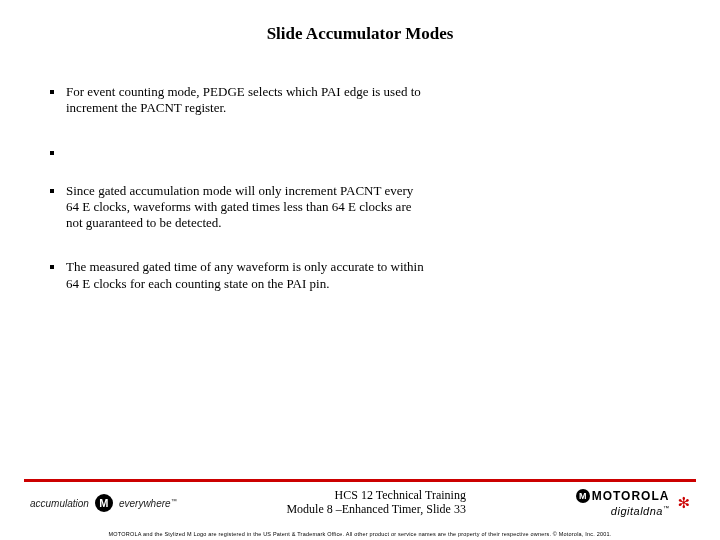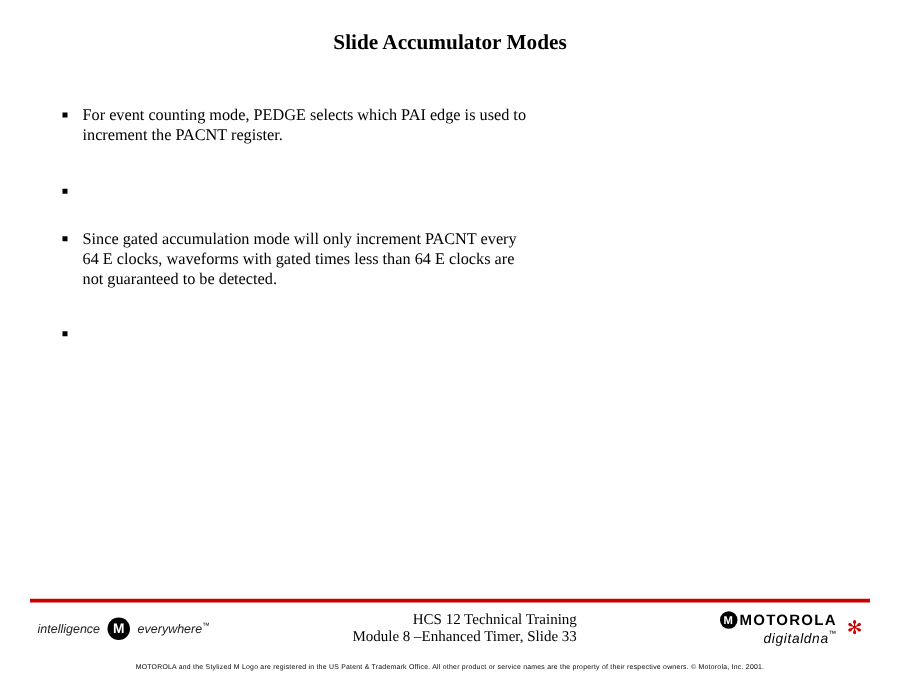--- a/index.html
+++ b/index.html
@@ -163,28 +163,29 @@
   </div>
   <div class="bullet">
     <div class="dot"></div>
   </div>
   <div class="bullet" style="margin-top:18px;">
     <div class="dot"></div>
     <div class="text">Since gated accumulation mode will only increment PACNT every 64 E clocks, waveforms with gated times less than 64 E clocks are not guaranteed to be detected.</div>
   </div>
   <div class="bullet">
     <div class="dot"></div>
+    <div class="text">The measured gated time of any waveform is only accurate to within 64 E clocks for each counting state on the PAI pin.</div>
   </div>
 </div>
 
 <div class="footer-rule"></div>
 
 <div class="footer">
   <div class="footer-left">
-    <span class="intel-text">intelligence</span>
+    <span class="intel-text">accumulation</span>
     <span class="m-badge">M</span>
     <span class="every-text"><span>everywhere</span><span class="tm">™</span></span>
   </div>
   <div class="footer-center">
     <div>HCS 12 Technical Training</div>
     <div>Module 8 –Enhanced Timer, Slide 33</div>
   </div>
   <div class="footer-right">
     <div style="display:flex;flex-direction:column;align-items:flex-end;gap:2px;">
       <div class="moto-word">

